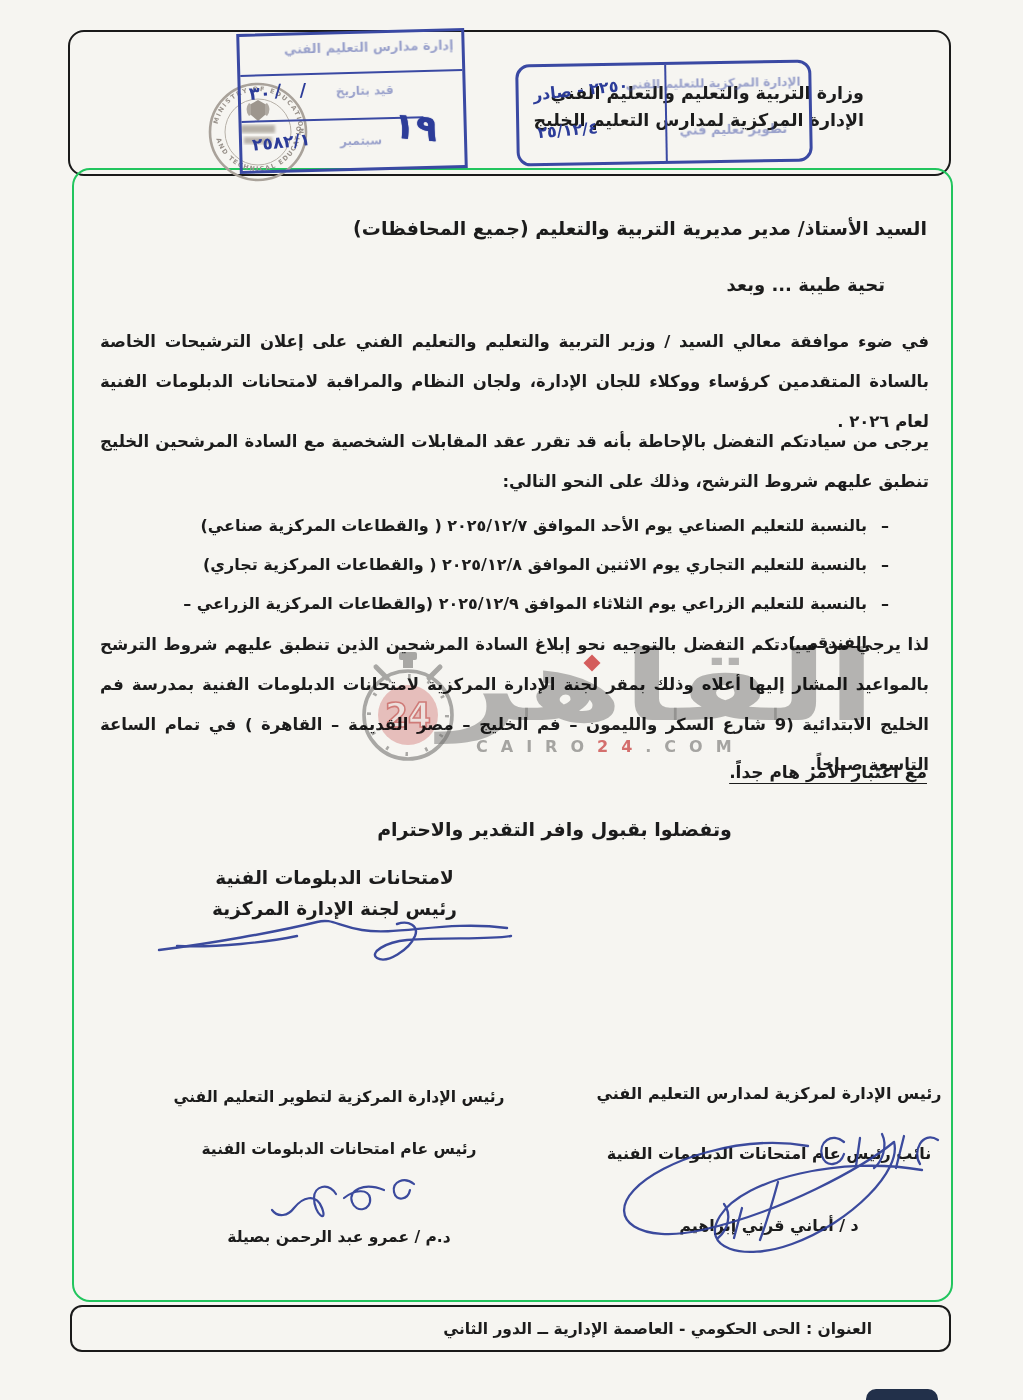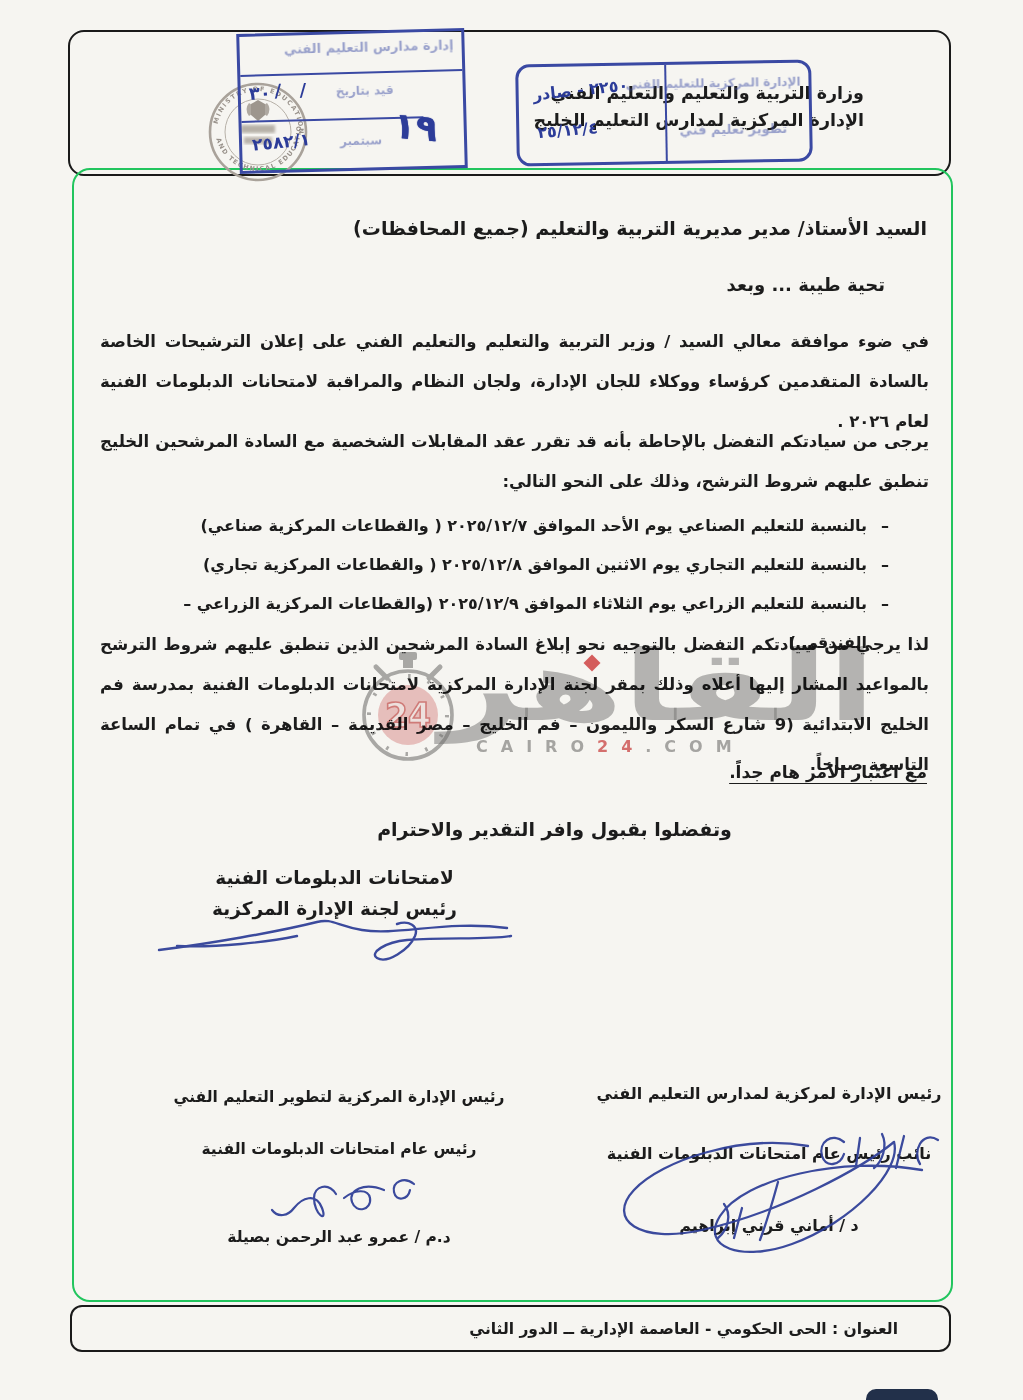--- a/index.html
+++ b/index.html
@@ -38,21 +38,21 @@
   
   .sigblock{text-align:center;}
   .sig-primary{left:78px;top:692px;width:365px;height:120px;font-size:18.5px;line-height:31px;}
   .sig-primary .name{position:absolute;top:104px;left:0;right:0;font-size:16.5px;}
   .sig-primary svg{position:absolute;left:-5px;top:48px;}
   .sig-right{left:520px;top:914px;width:350px;height:200px;font-size:16px;}
   .sig-left{left:70px;top:918px;width:390px;height:200px;font-size:15.5px;}
   .st{position:absolute;left:0;right:0;text-align:center;}
   .sigsvg{position:absolute;pointer-events:none;}
 
-  .footer-text{width:100%;text-align:right;padding-right:51px;font-size:15.5px;}
+  .footer-text{width:100%;text-align:right;padding-right:77px;font-size:15.5px;}
 
   
   .watermark{left:358px;top:645px;width:520px;height:130px;z-index:6;mix-blend-mode:multiply;pointer-events:none;}
   .wm-text{position:absolute;left:82px;top:-14px;font-size:98px;line-height:110px;color:rgba(120,120,120,.5);
            transform:scaleX(1.42);transform-origin:left center;white-space:nowrap;}
   .wm-dot{position:absolute;left:228px;top:12px;width:12px;height:12px;background:#d64545;transform:rotate(45deg);opacity:.85;}
   .wm-site{position:absolute;left:118px;top:92px;font-size:16px;letter-spacing:13px;color:rgba(150,150,150,.8);}
   .wm-site .red{color:rgba(214,90,90,.85);}
 
   .corner{left:866px;top:1389px;width:72px;height:11px;background:#22304a;border-radius:10px 10px 0 0;}

